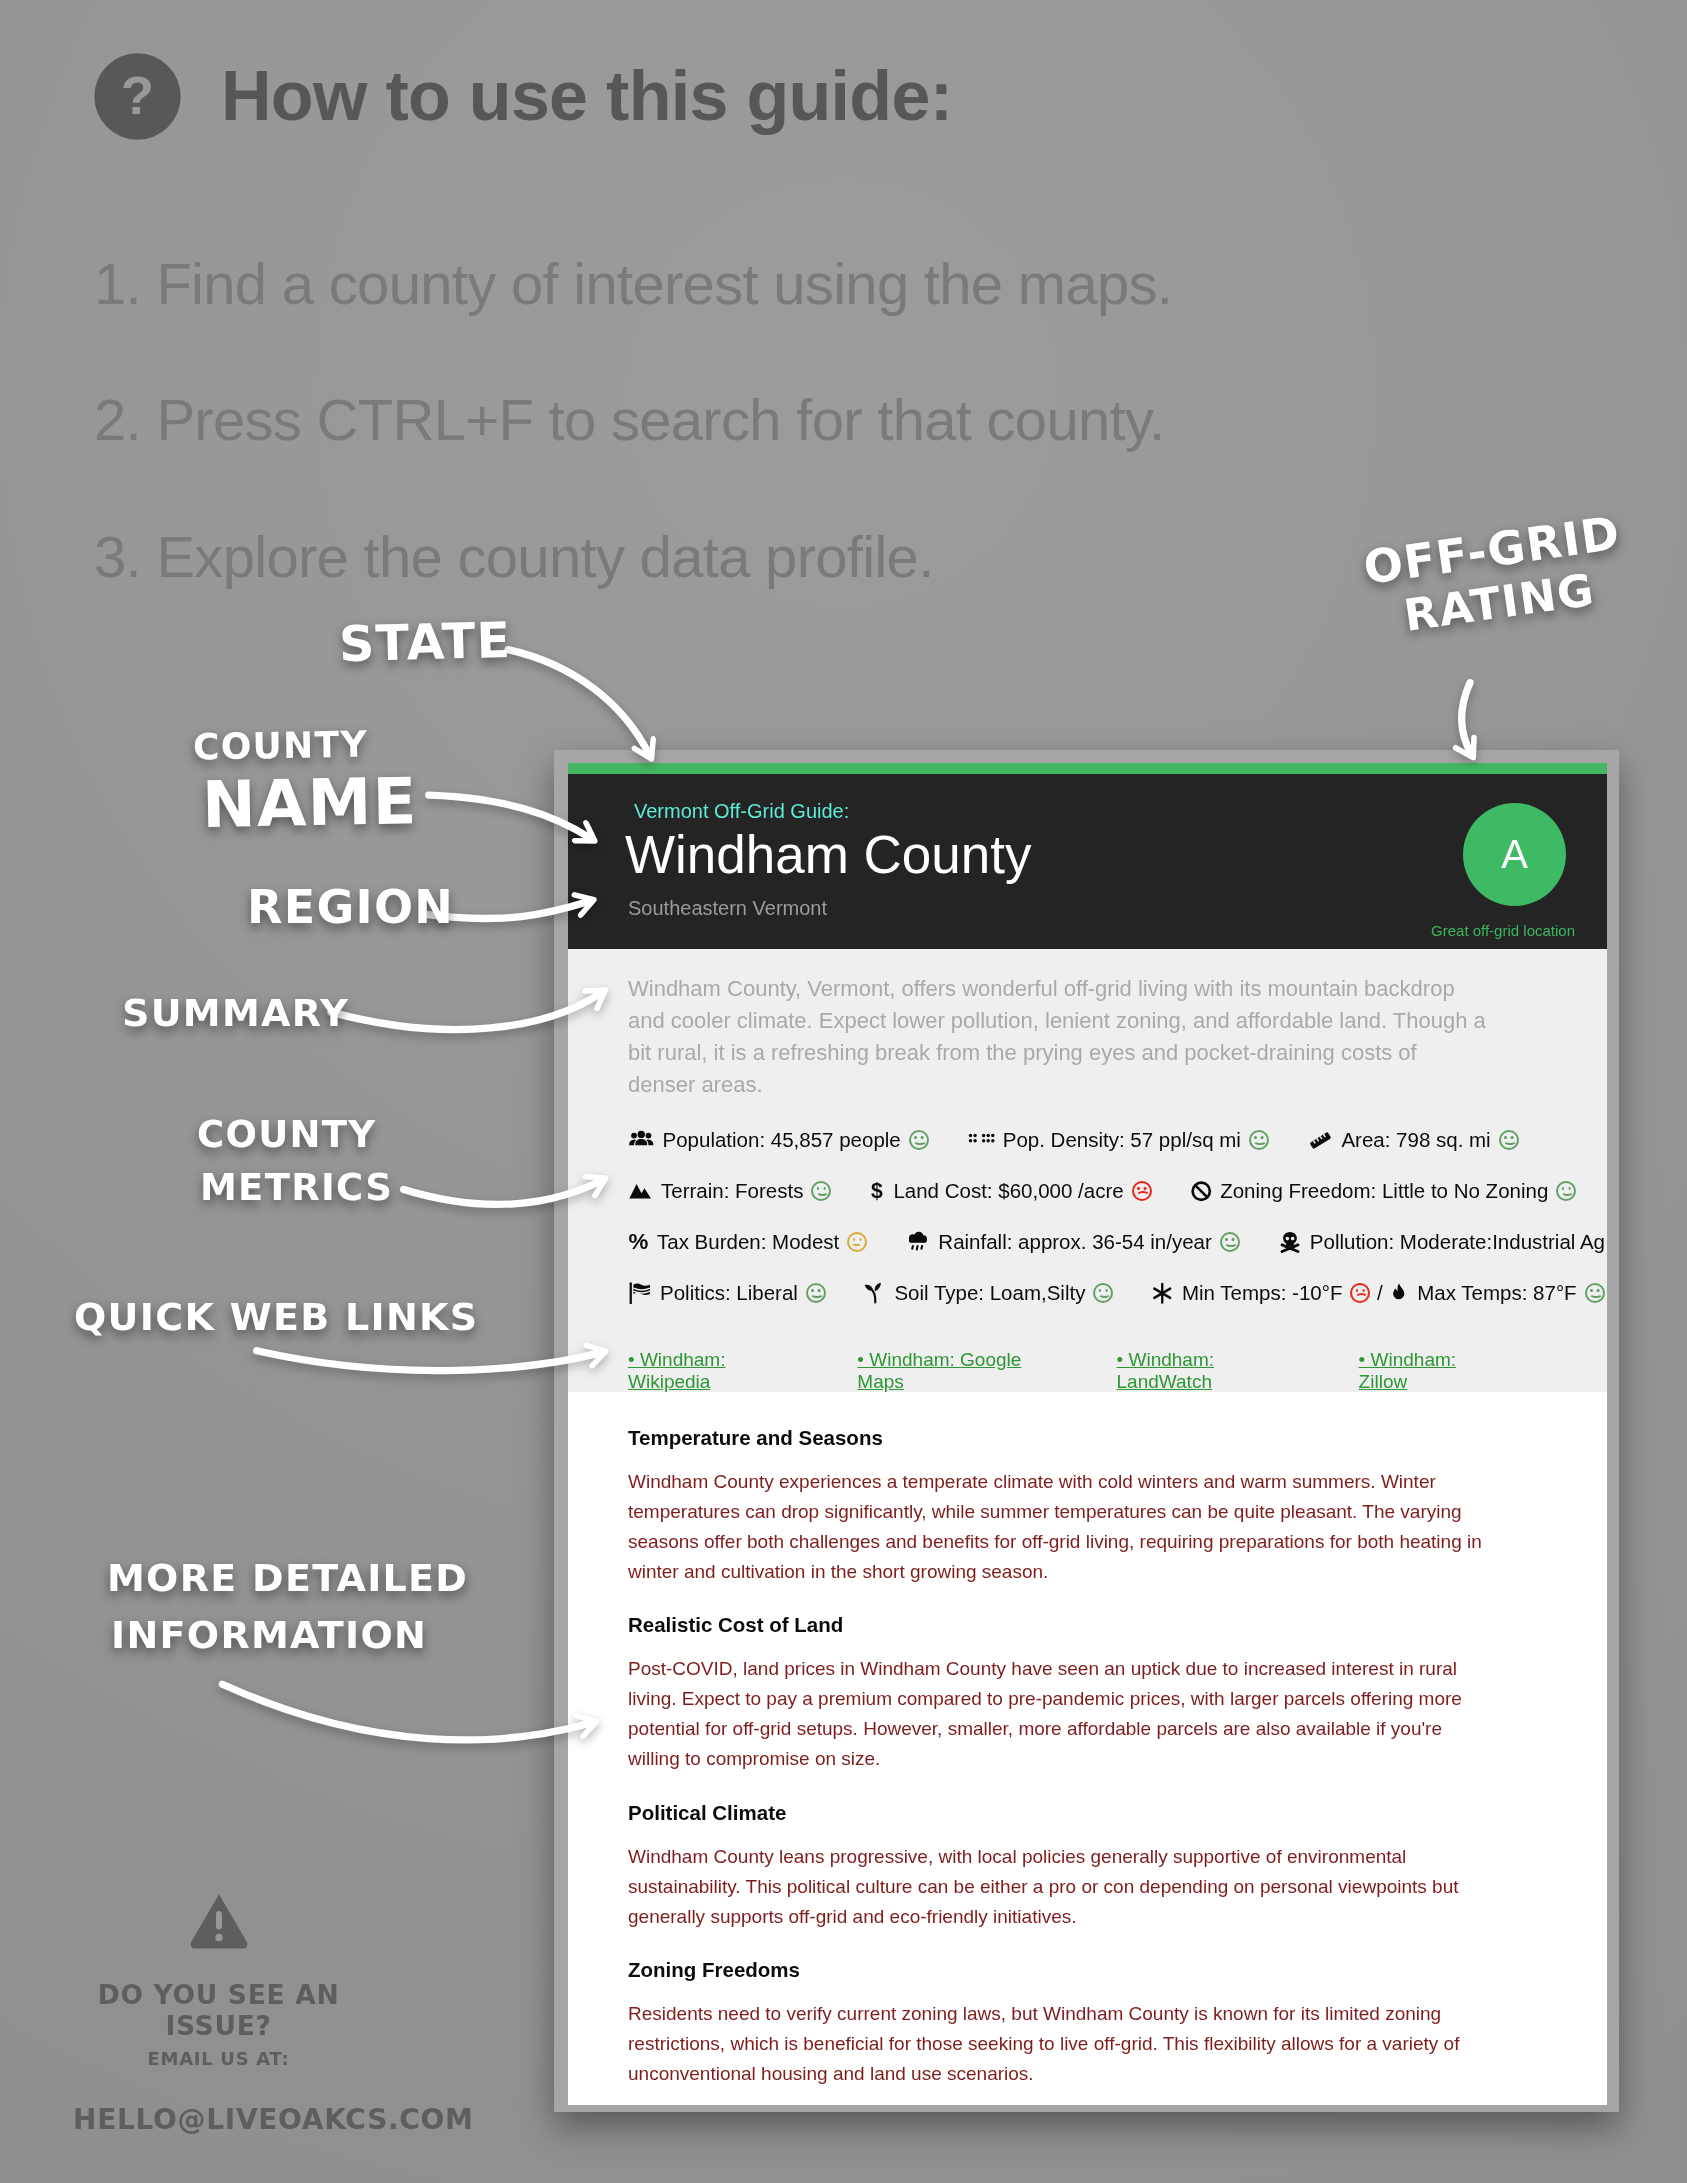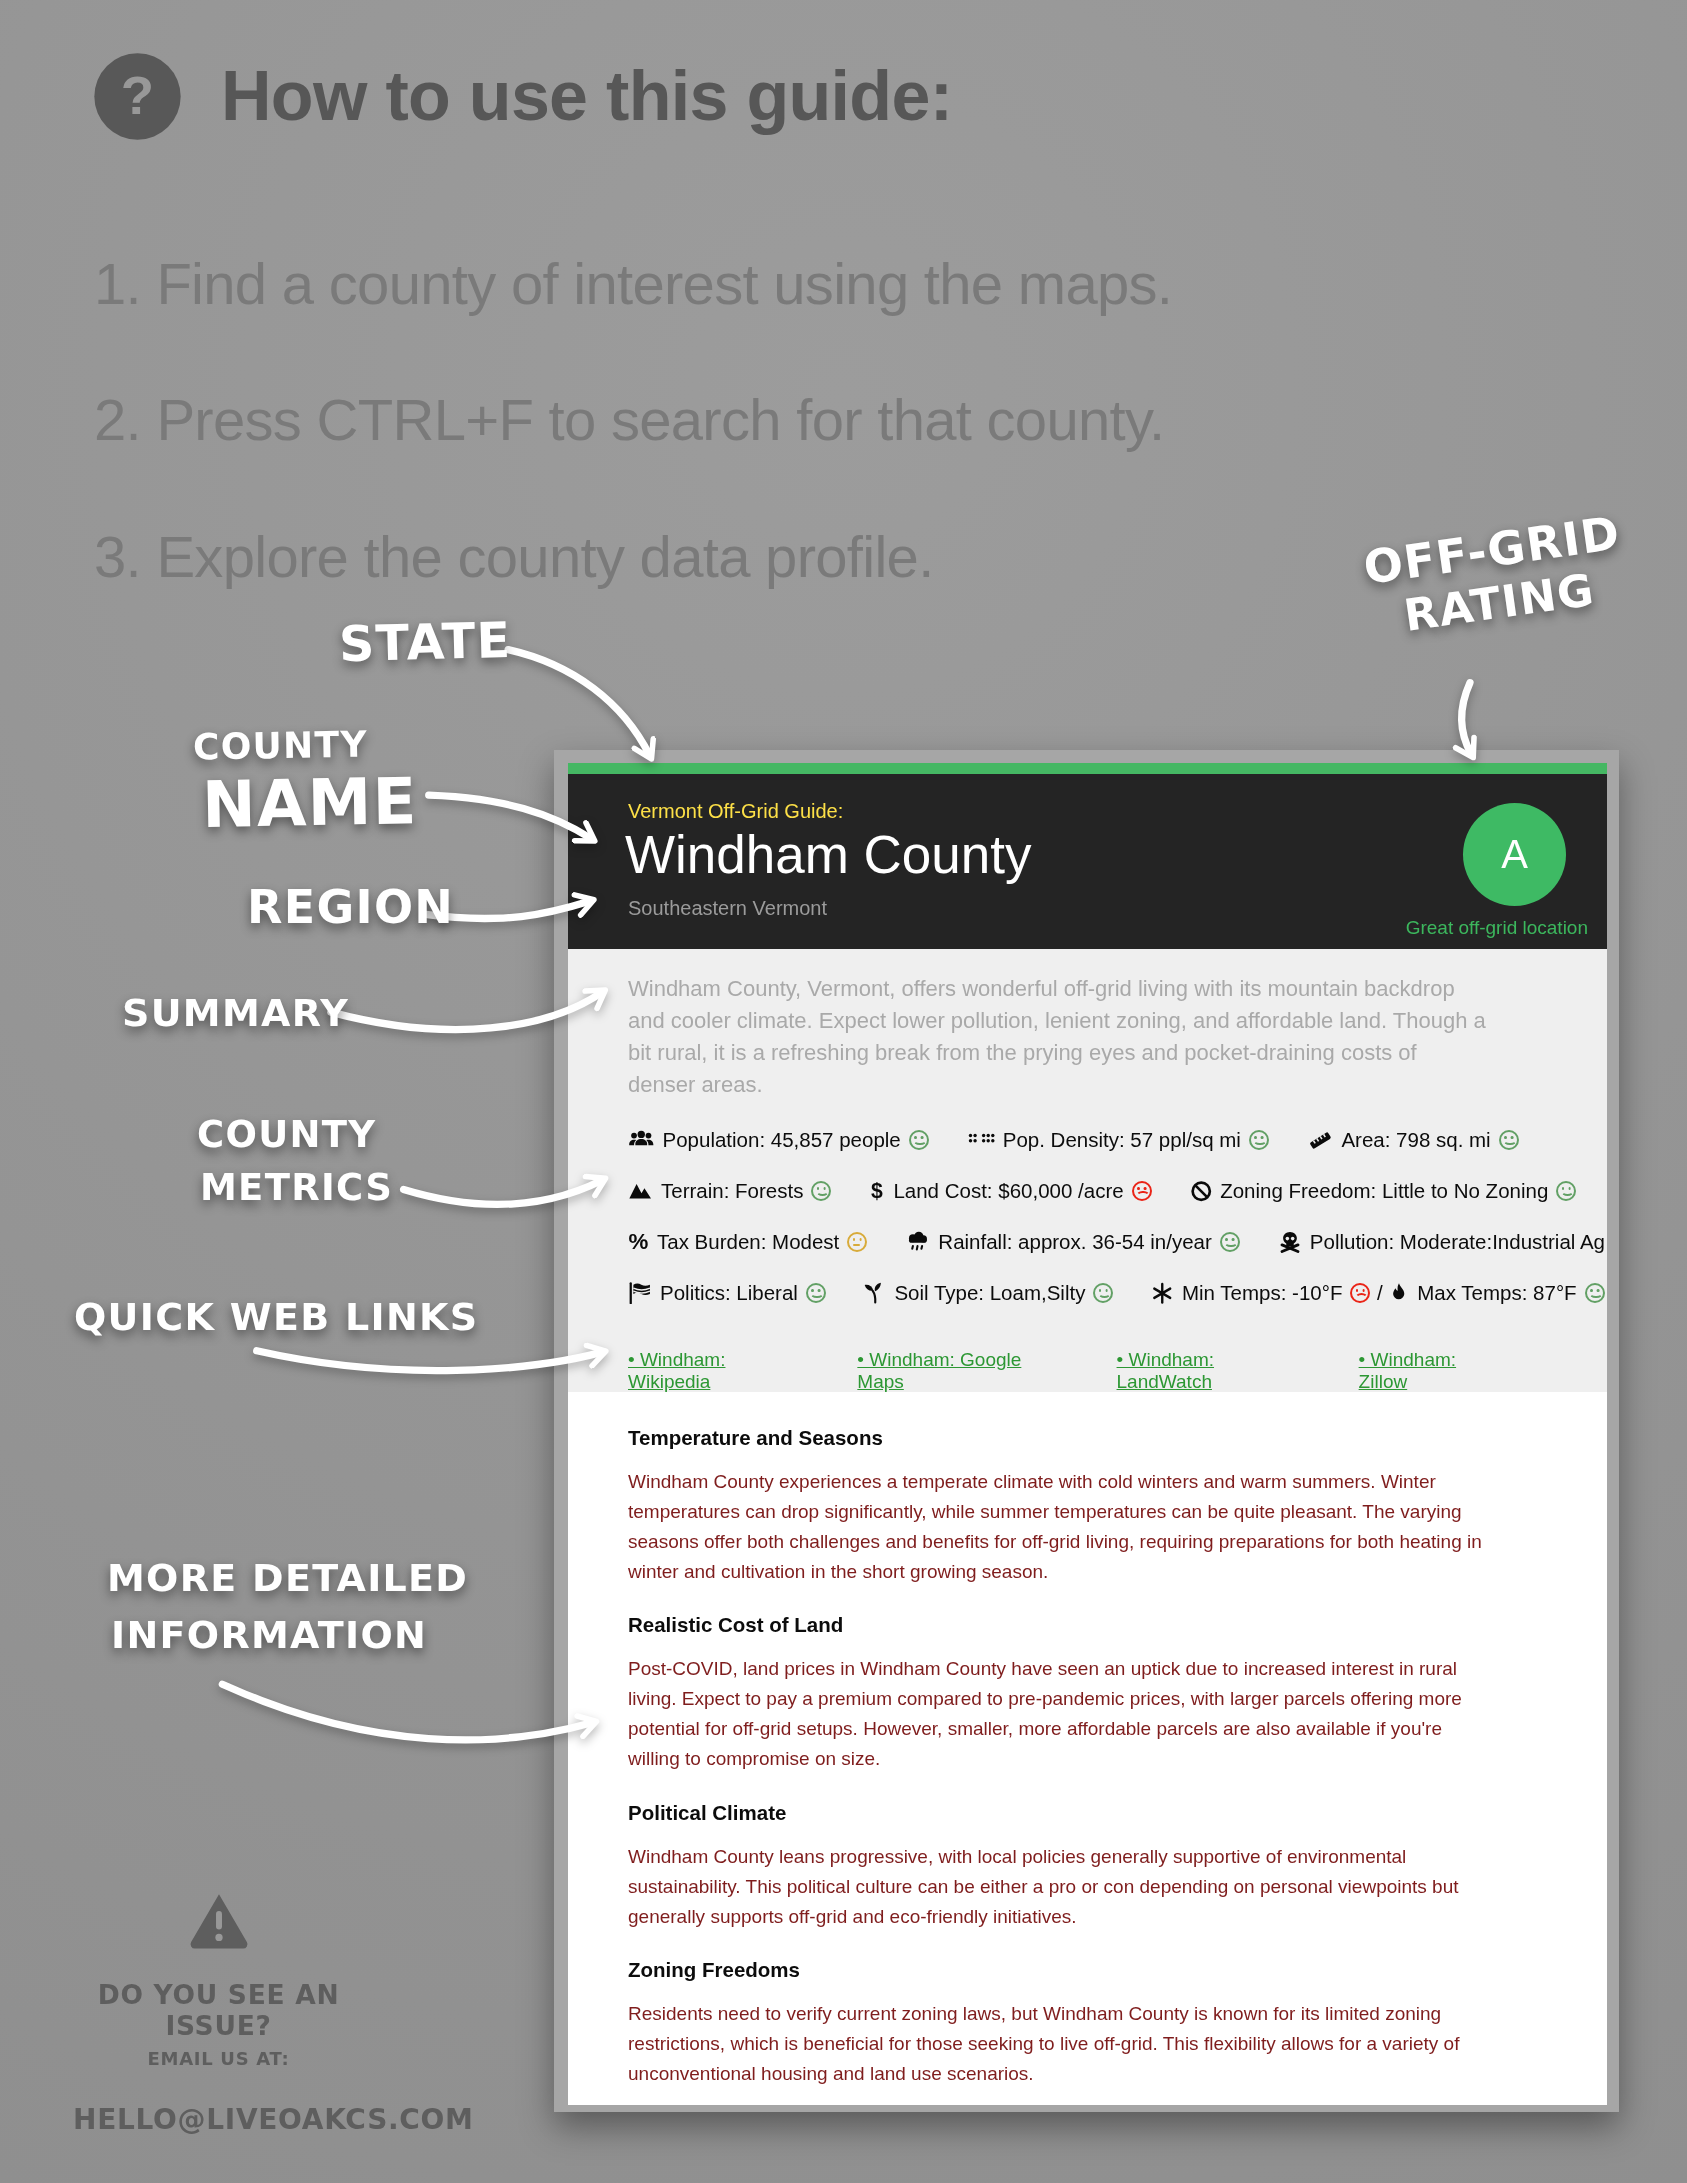--- a/index.html
+++ b/index.html
@@ -41,26 +41,26 @@
   .issue .t1{margin-top:25px;font-size:26.5px;font-weight:bold;letter-spacing:0.7px;font-family:"DejaVu Sans",sans-serif;}
   .issue .t2{margin-top:6.6px;font-size:18px;font-weight:bold;letter-spacing:0.7px;font-family:"DejaVu Sans",sans-serif;}
   .issue .em{margin-top:34px;font-size:28px;font-weight:bold;letter-spacing:0.7px;font-family:"DejaVu Sans",sans-serif;}
 
   
   .page-frame{left:554px;top:750px;width:1065px;height:1362px;background:#a6a6a6;
               box-shadow:0 14.6px 32px rgba(0,0,0,.38);z-index:1;}
   .card{position:absolute;left:14px;top:12.6px;width:1039px;height:1342px;background:#ffffff;overflow:hidden;}
   .accent-bar{height:11.2px;background:#45b763;}
   .card-header{position:relative;height:175px;background:#242424;padding:0 24px 0 60px;box-sizing:border-box;}
-  .kicker{position:absolute;left:60px;top:26.5px;font-size:20px;color:#fde047;}
+  .kicker{position:absolute;left:66px;top:26.5px;font-size:20px;color:#5eead4;}
   .county-title{position:absolute;left:57px;top:50px;font-size:53px;color:#ffffff;letter-spacing:0;}
   .county-sub{position:absolute;left:60px;top:123px;font-size:20px;color:#9b9b9b;}
   .badge{position:absolute;right:41px;top:29px;width:103px;height:103px;border-radius:50%;background:#3eba64;
          display:flex;align-items:center;justify-content:center;font-size:40px;color:#fff;}
-  .rating-caption{position:absolute;right:19px;bottom:9.3px;font-size:19px;color:#3cb75d;}
+  .rating-caption{position:absolute;right:32px;bottom:9.3px;font-size:15px;color:#3cb75d;}
 
   .facts{background:#efefef;padding:24px 60px 26.5px 60px;box-sizing:border-box;height:443px;}
   .summary-text{width:860px;font-size:22px;line-height:32px;color:#a9a9a9;}
   .m-row{display:flex;align-items:center;margin-top:27px;white-space:nowrap;}
   .metric{display:flex;align-items:center;margin-right:38px;font-size:20.5px;color:#0c0c0c;}
   .metric .icon{margin-right:8px;display:inline-flex;}
   .metric svg{display:block;}
   .sep{font-size:20.5px;color:#0c0c0c;margin:0 6.6px;}
 
   .face{display:inline-block;width:20px;height:20px;border:2px solid;border-radius:50%;

